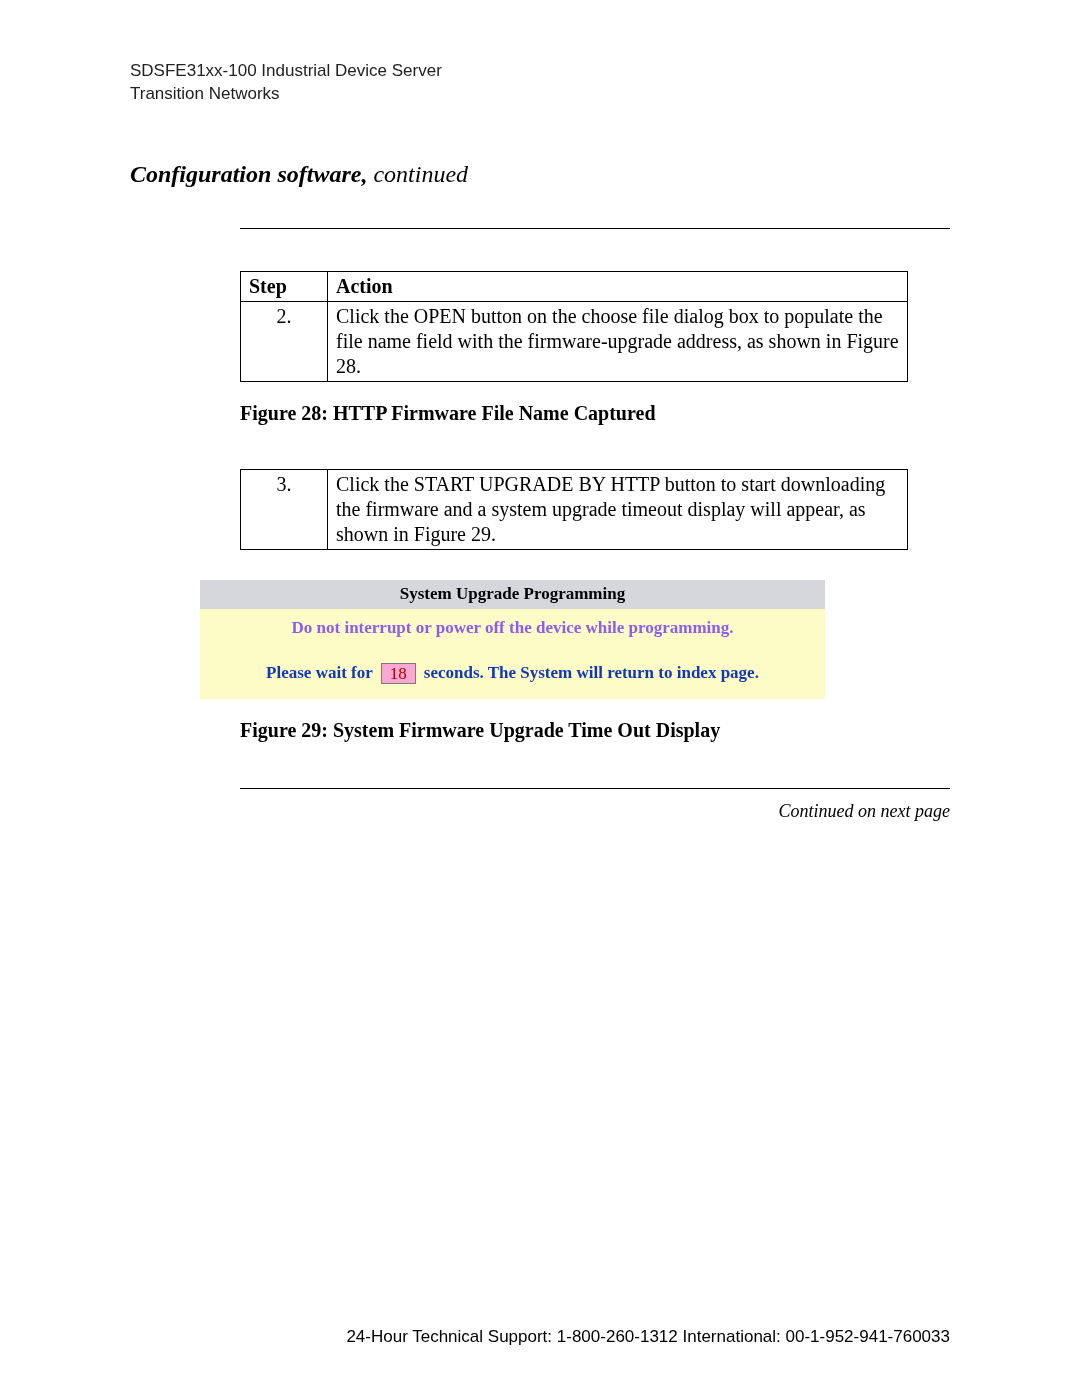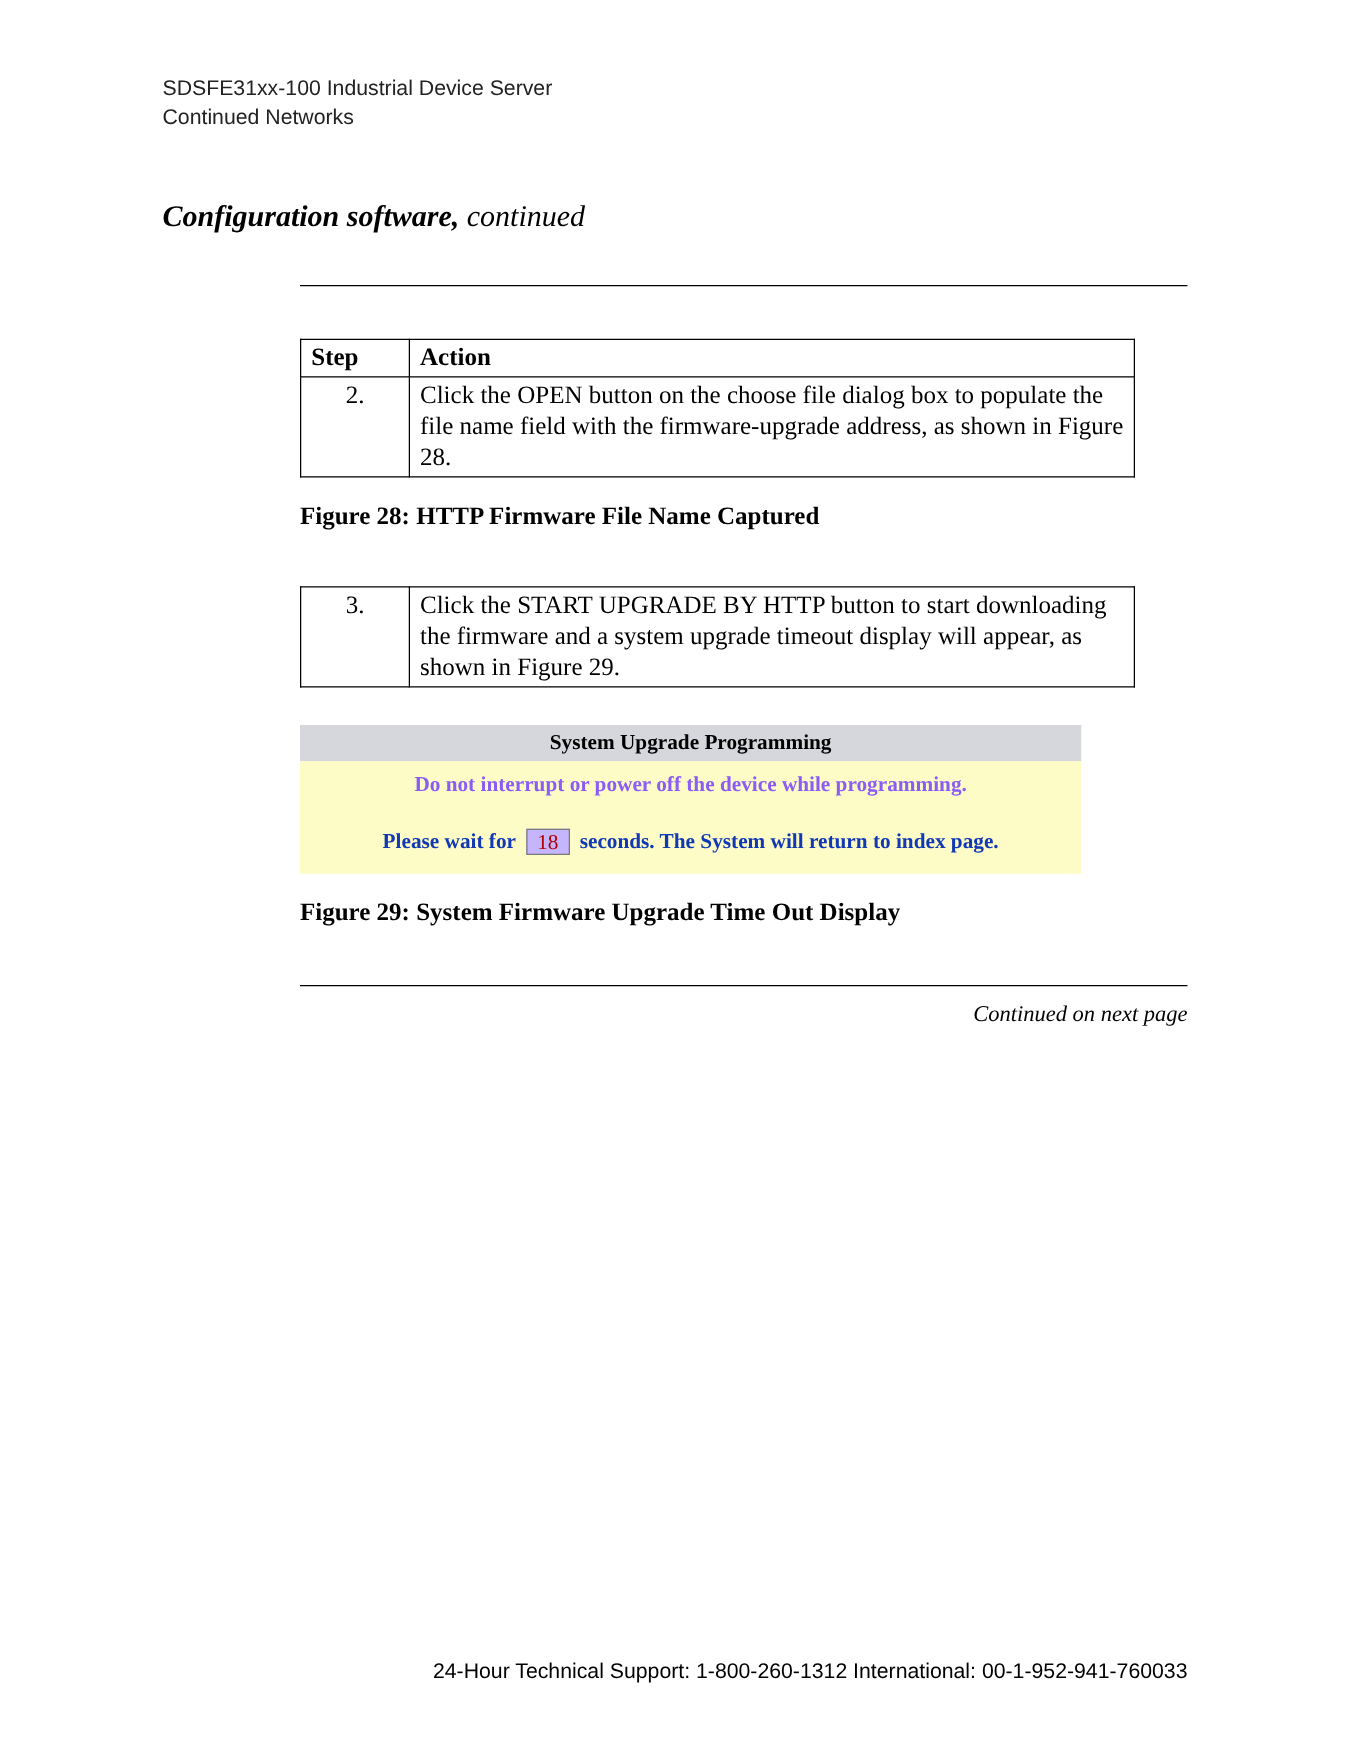--- a/index.html
+++ b/index.html
@@ -138,21 +138,21 @@
   .fig-caption {
     margin-top: 18px;
     margin-left: 110px;
     font-weight: bold;
     font-size: 20px;
   }
 
   
   .panel-prog {
     margin-top: 30px;
-    margin-left: 110px;
+    margin-left: 70px;
     width: 625px;
     font-family: "Times New Roman", serif;
   }
   .panel-prog .title-bar {
     background: #d6d7dc;
     text-align: center;
     font-weight: bold;
     font-size: 17px;
     padding: 3px 0;
   }
@@ -171,21 +171,21 @@
     font-weight: bold;
     font-size: 17px;
     display: flex;
     justify-content: center;
     align-items: center;
     gap: 8px;
   }
   .panel-prog .blue-text { color: #1139b5; }
   .panel-prog .count-box {
     border: 1px solid #7a7a7a;
-    background: #c4b5fd;
+    background: #f9a8d4;
     color: #b00000;
     font-weight: normal;
     font-size: 17px;
     padding: 1px 8px;
     line-height: 1;
   }
 
   
   .continued {
     margin-top: 10px;
@@ -208,21 +208,21 @@
     font-size: 17px;
   }
 </style>
 </head>
 <body>
 
 <div class="page">
 
   <div class="top-header">
     <span>SDSFE31xx-100 Industrial Device Server</span>
-    <span>Continued Networks</span>
+    <span>Transition Networks</span>
   </div>
 
   <div class="section-title">
     <span class="bold-italic">Configuration software,</span>
     <span class="italic"> continued</span>
   </div>
 
   <div class="hr-wrap hr1">
       <hr class="thin">
     </div>

